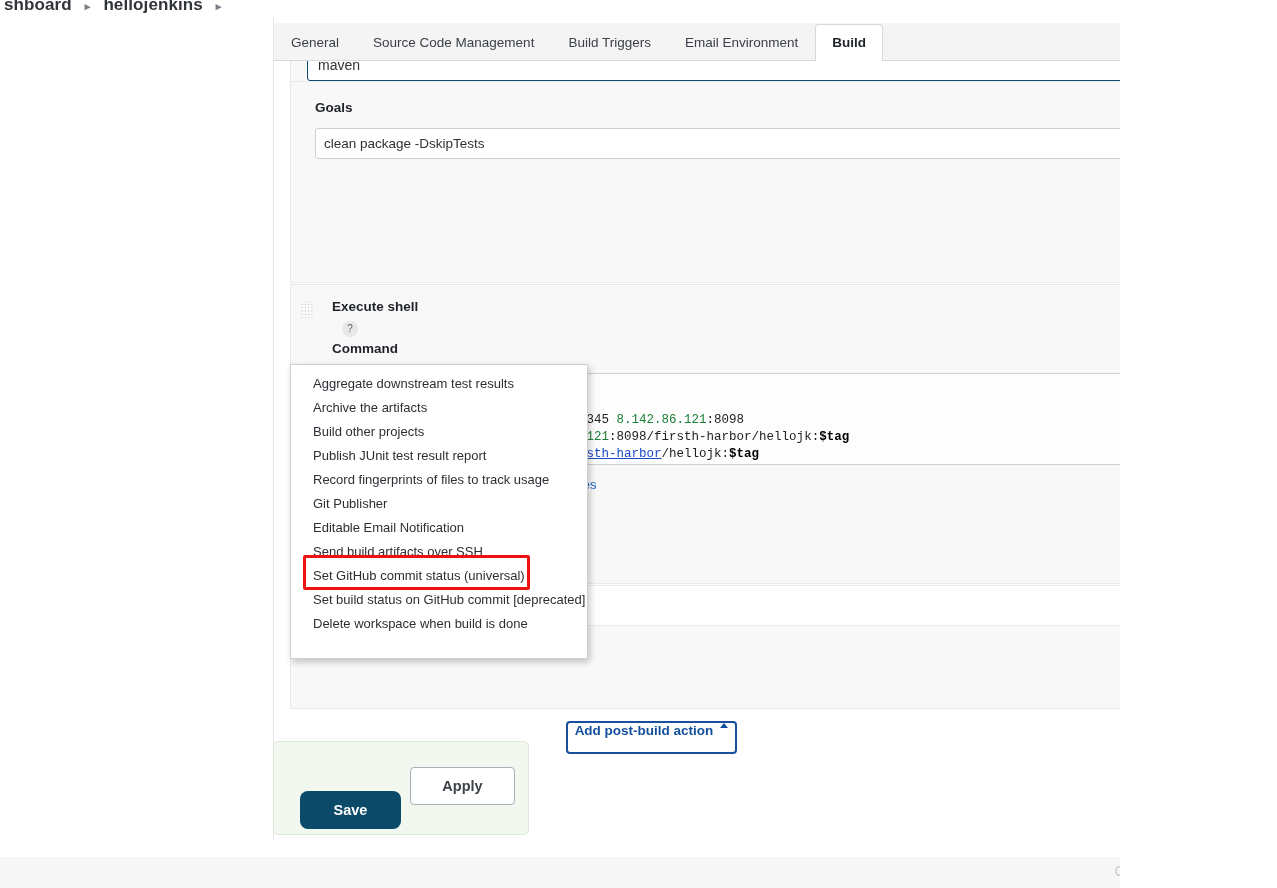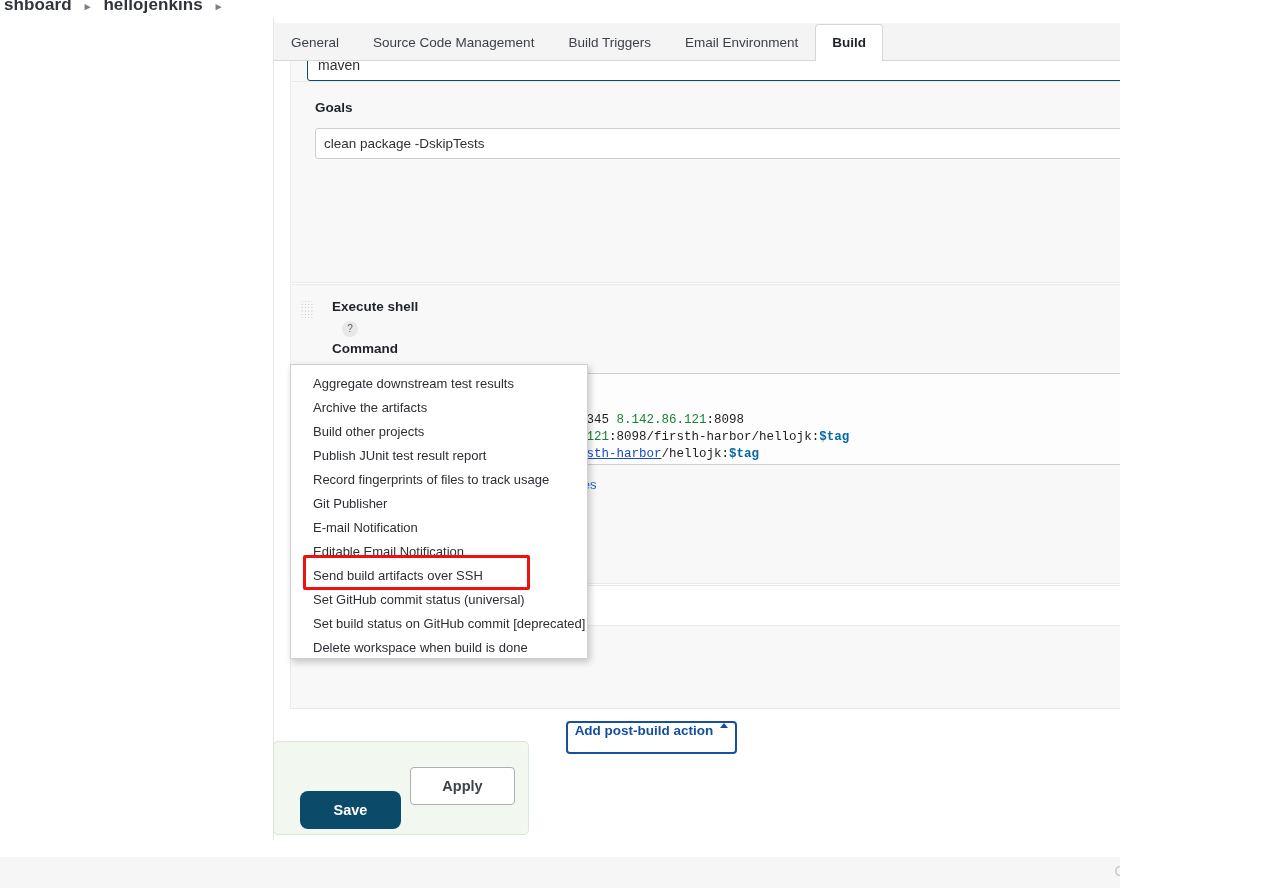--- a/index.html
+++ b/index.html
@@ -234,21 +234,21 @@
     padding: 4px 6px;
     overflow: hidden;
     font-family: "Liberation Mono", monospace;
     font-size: 12.5px;
     line-height: 17px;
     white-space: pre;
     color: #222222;
   }
   .tok-cmd { color: #5c2d91; text-decoration: underline; }
   .tok-num { color: #1a7f37; }
-  .tok-var { color: #0369a1; font-weight: bold; }
+  .tok-var { color: #000000; font-weight: bold; }
   .tok-blue-u { color: #1a49c9; text-decoration: underline; }
 
   .env-link {
     position: absolute;
     left: 41px;
     top: 192px;
     font-size: 13px;
     color: #1a66c9;
     text-decoration: none;
     cursor: pointer;
@@ -460,21 +460,20 @@
     </div>
   </div>
 
   <div class="dropdown">
     <div class="dd-item">Aggregate downstream test results</div>
     <div class="dd-item">Archive the artifacts</div>
     <div class="dd-item">Build other projects</div>
     <div class="dd-item">Publish JUnit test result report</div>
     <div class="dd-item">Record fingerprints of files to track usage</div>
     <div class="dd-item">Git Publisher</div>
-    <div class="dd-item">E-mail Notification</div>
     <div class="dd-item">Editable Email Notification</div>
     <div class="dd-item">Send build artifacts over SSH</div>
     <div class="dd-item">Set GitHub commit status (universal)</div>
     <div class="dd-item">Set build status on GitHub commit [deprecated]</div>
     <div class="dd-item">Delete workspace when build is done</div>
   </div>
 
   <div class="dd-highlight-box"></div>
 
   <div class="save-bar">

